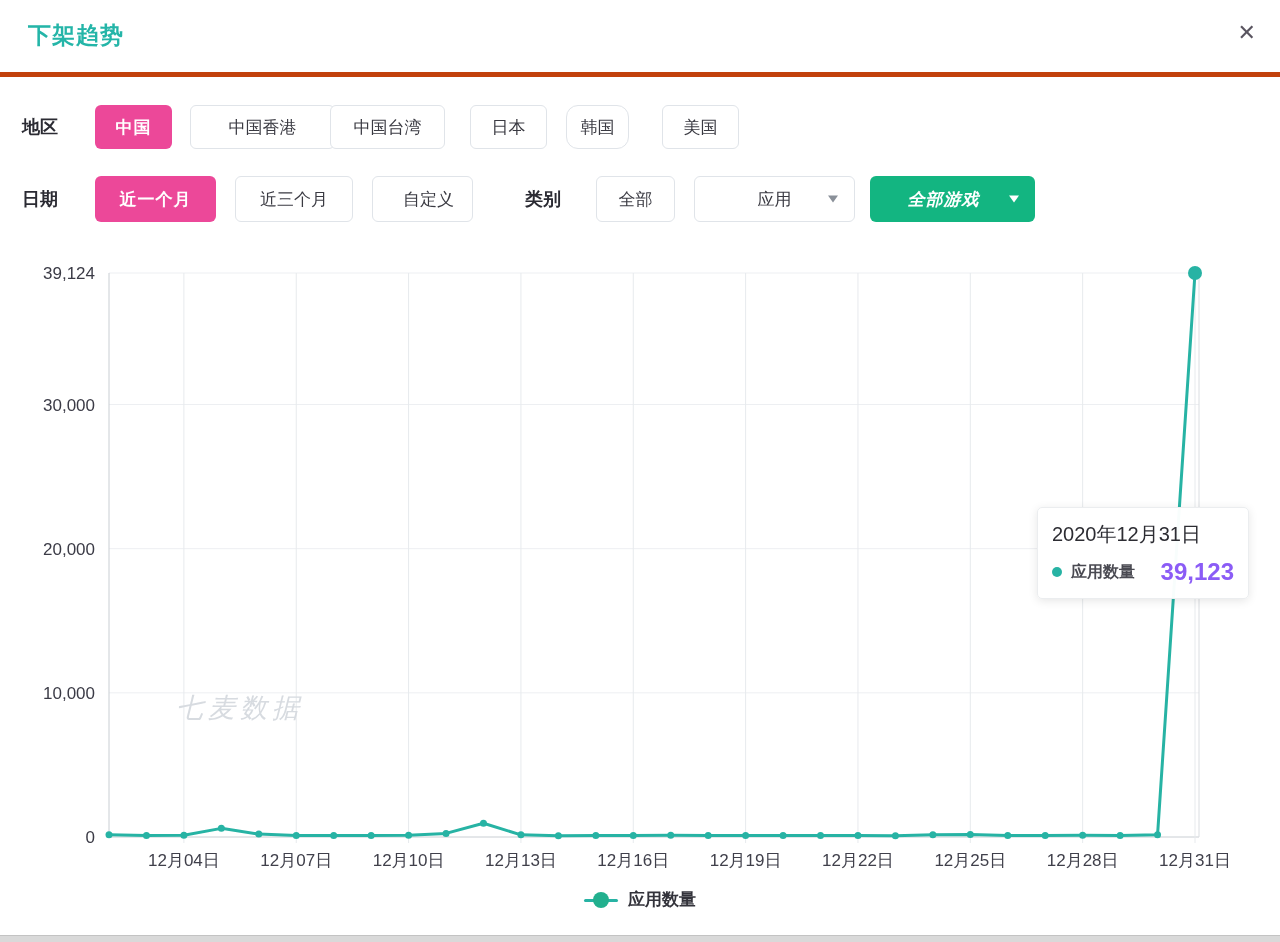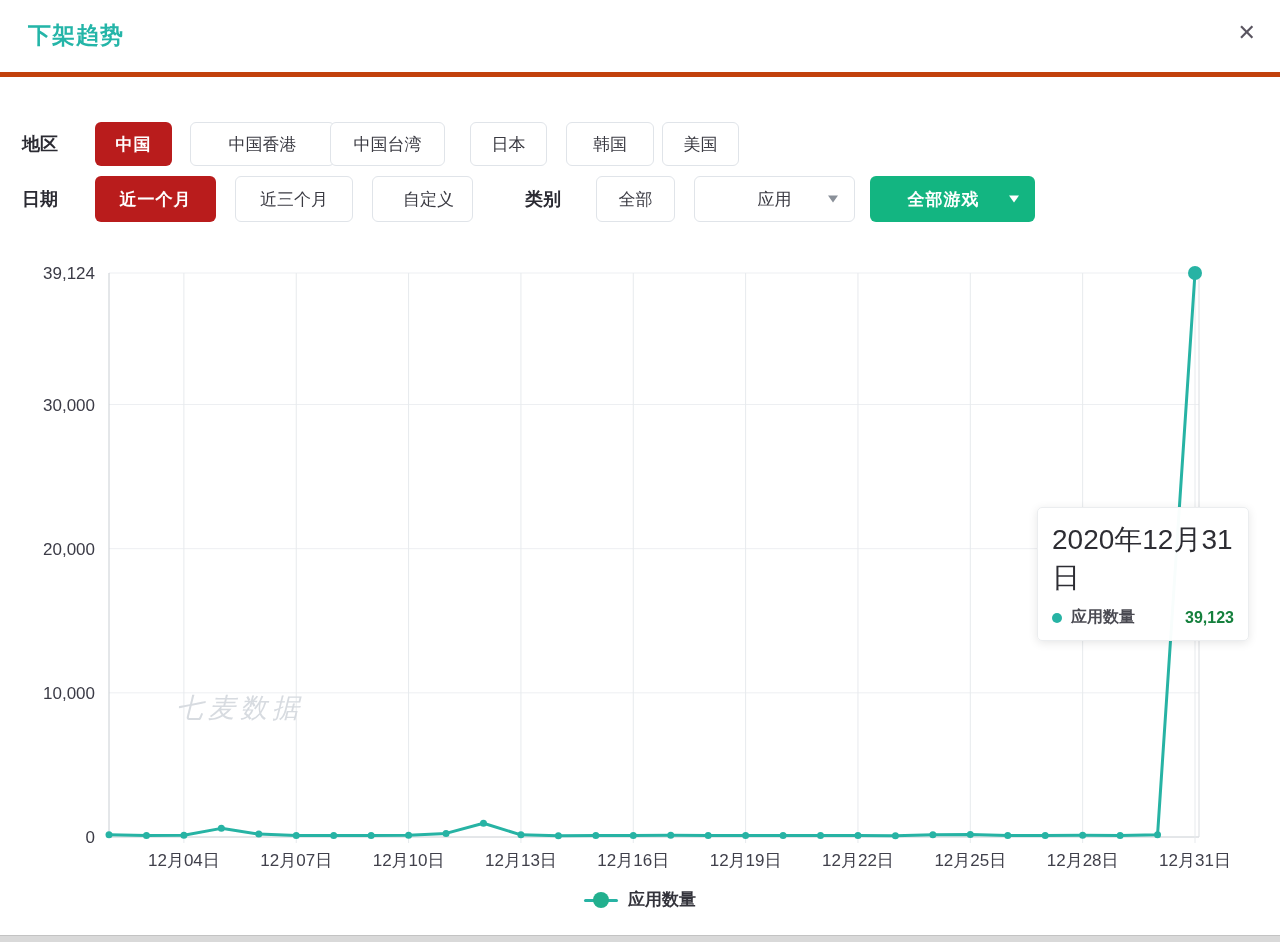--- a/index.html
+++ b/index.html
@@ -7,45 +7,45 @@
   .stage{position:relative;width:1280px;height:942px;background:#ffffff;overflow:hidden;margin:0 auto;}
 
   
   .header{position:absolute;top:0;left:0;width:1280px;height:72px;background:#fff;border-bottom:5px solid #c2410c;}
   .page-title{position:absolute;left:28px;top:20px;font-size:23px;font-weight:600;color:#24b5a8;letter-spacing:1px;}
   .close-btn{position:absolute;right:24px;top:22px;font-size:22px;color:#5a5560;cursor:pointer;line-height:1;font-weight:400;}
 
   
   .filter-label{position:absolute;font-size:18px;font-weight:700;color:#2b2b33;top:50%;transform:translateY(-50%);}
   .row{position:absolute;left:0;width:1280px;}
-  .row1{top:122px;height:44px;}
+  .row1{top:105px;height:44px;}
   .row2{top:176px;height:46px;}
   .btn{position:absolute;top:0;height:100%;display:flex;align-items:center;justify-content:center;
        background:#fff;border:1px solid #e0e4e9;border-radius:6px;font-size:17px;color:#3a3a42;
        box-sizing:border-box;cursor:pointer;}
-  .btn.selected{background:#b91c1c;border:none;color:#fff;font-weight:700;letter-spacing:1px;}
+  .btn.selected{background:#ec4899;border:none;color:#fff;font-weight:700;letter-spacing:1px;}
   .btn.green-dd{background:#13b581;border:none;color:#fff;font-weight:700;letter-spacing:1px;}
   .caret{width:0;height:0;border-left:5px solid transparent;border-right:5px solid transparent;
          border-top:7px solid #8a9099;position:absolute;right:16px;top:50%;transform:translateY(-50%);}
   .caret.white{border-top-color:#ffffff;}
 
   
   #chart-svg{position:absolute;top:255px;left:0;}
   .chart-watermark{position:absolute;left:176px;top:690px;font-size:27px;font-style:italic;
                    color:#d7dbe0;letter-spacing:5px;pointer-events:none;}
 
   
   .tooltip{position:absolute;left:1037px;top:507px;width:212px;box-sizing:border-box;
            background:rgba(255,255,255,0.97);border:1px solid #ebedef;border-radius:5px;
            box-shadow:0 2px 10px rgba(0,0,0,0.10);padding:13px 14px 12px 14px;z-index:5;}
-  .tooltip-date{font-size:28px;color:#2d2d33;}
+  .tooltip-date{font-size:20px;color:#2d2d33;}
   .tooltip-row{display:flex;align-items:center;margin-top:10px;}
   .tooltip-dot{width:10px;height:10px;border-radius:50%;background:#27b3a4;margin-right:9px;flex:none;}
   .tooltip-series{font-size:16px;color:#4a4a52;font-weight:700;}
-  .tooltip-value{margin-left:auto;font-size:16px;color:#15803d;font-weight:600;}
+  .tooltip-value{margin-left:auto;font-size:24px;color:#8b5cf6;font-weight:600;}
 
   
   .legend{position:absolute;top:888px;left:0;width:1280px;display:flex;justify-content:center;
           align-items:center;gap:10px;}
   .legend-marker{position:relative;width:34px;height:16px;flex:none;}
   .legend-marker .lm-line{position:absolute;top:7px;left:0;width:34px;height:3px;background:#27b3a4;border-radius:2px;}
   .legend-marker .lm-dot{position:absolute;top:0;left:9px;width:16px;height:16px;border-radius:50%;background:#22b08e;}
   .legend-text{font-size:17px;color:#33333b;font-weight:600;}
 
   
@@ -65,40 +65,40 @@
     <div class="page-title">下架趋势</div>
     <div class="close-btn">✕</div>
   </div>
 
   <div class="row row1">
     <div class="filter-label" style="left:22px;">地区</div>
     <div class="btn selected" style="left:95px;width:77px;">中国</div>
     <div class="btn" style="left:190px;width:145px;">中国香港</div>
     <div class="btn" style="left:330px;width:115px;">中国台湾</div>
     <div class="btn" style="left:470px;width:77px;">日本</div>
-    <div class="btn" style="left:566px;width:88px;">韩国</div>
+    <div class="btn" style="left:566px;width:63px;border-radius:12px;">韩国</div>
     <div class="btn" style="left:662px;width:77px;">美国</div>
   </div>
 
   <div class="row row2">
     <div class="filter-label" style="left:22px;">日期</div>
     <div class="btn selected" style="left:95px;width:121px;">近一个月</div>
     <div class="btn" style="left:235px;width:118px;">近三个月</div>
     <div class="btn" style="left:372px;width:101px;padding-left:12px;">自定义</div>
 
     <div class="filter-label" style="left:525px;">类别</div>
     <div class="btn" style="left:596px;width:79px;">全部</div>
 
     <div class="btn" style="left:694px;width:161px;">
       <span>应用</span>
       <span class="caret"></span>
     </div>
 
     <div class="btn green-dd" style="left:870px;width:165px;">
-      <span style="margin-right:18px;">全部游戏</span>
+      <span style="margin-right:18px;font-style:italic;">全部游戏</span>
       <span class="caret white"></span>
     </div>
   </div>
 
   <svg id="chart-svg" width="1280" height="640">
       <line x1="109" y1="582" x2="1199" y2="582" stroke="#c9ced3" stroke-width="1"></line>
       <text x="95" y="588" text-anchor="end" fill="#3b3b46" font-size="17">0</text>
       <line x1="109" y1="437.84296084244966" x2="1199" y2="437.84296084244966" stroke="#edeff2" stroke-width="1"></line>
       <text x="95" y="443.84296084244966" text-anchor="end" fill="#3b3b46" font-size="17">10,000</text>
       <line x1="109" y1="293.6859216848993" x2="1199" y2="293.6859216848993" stroke="#edeff2" stroke-width="1"></line>

